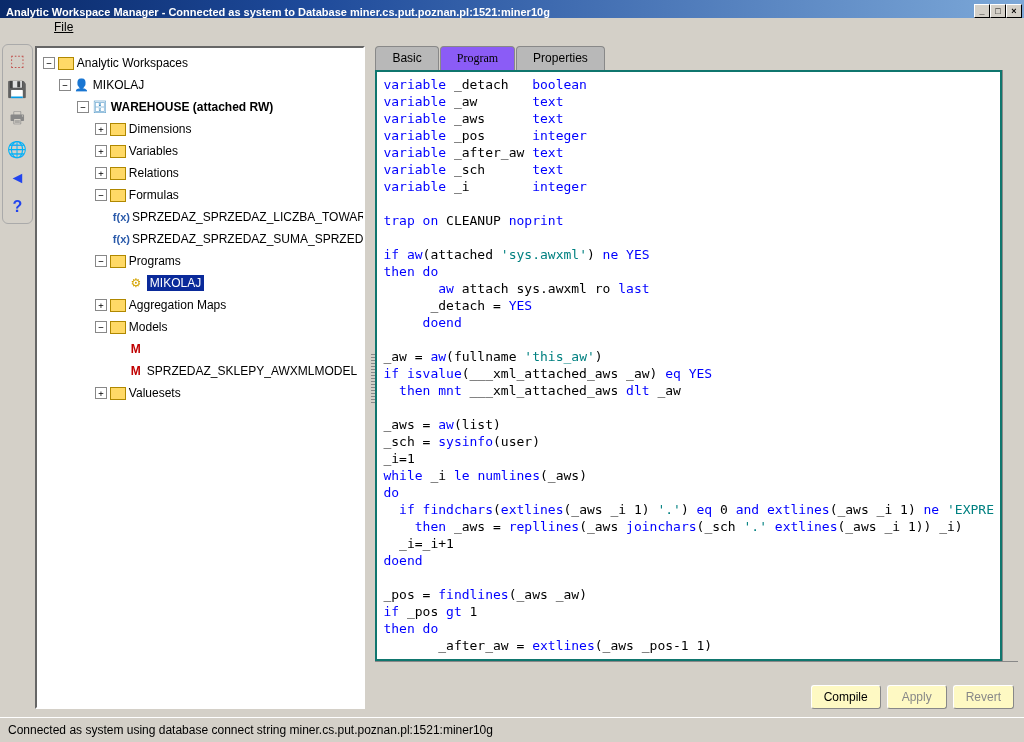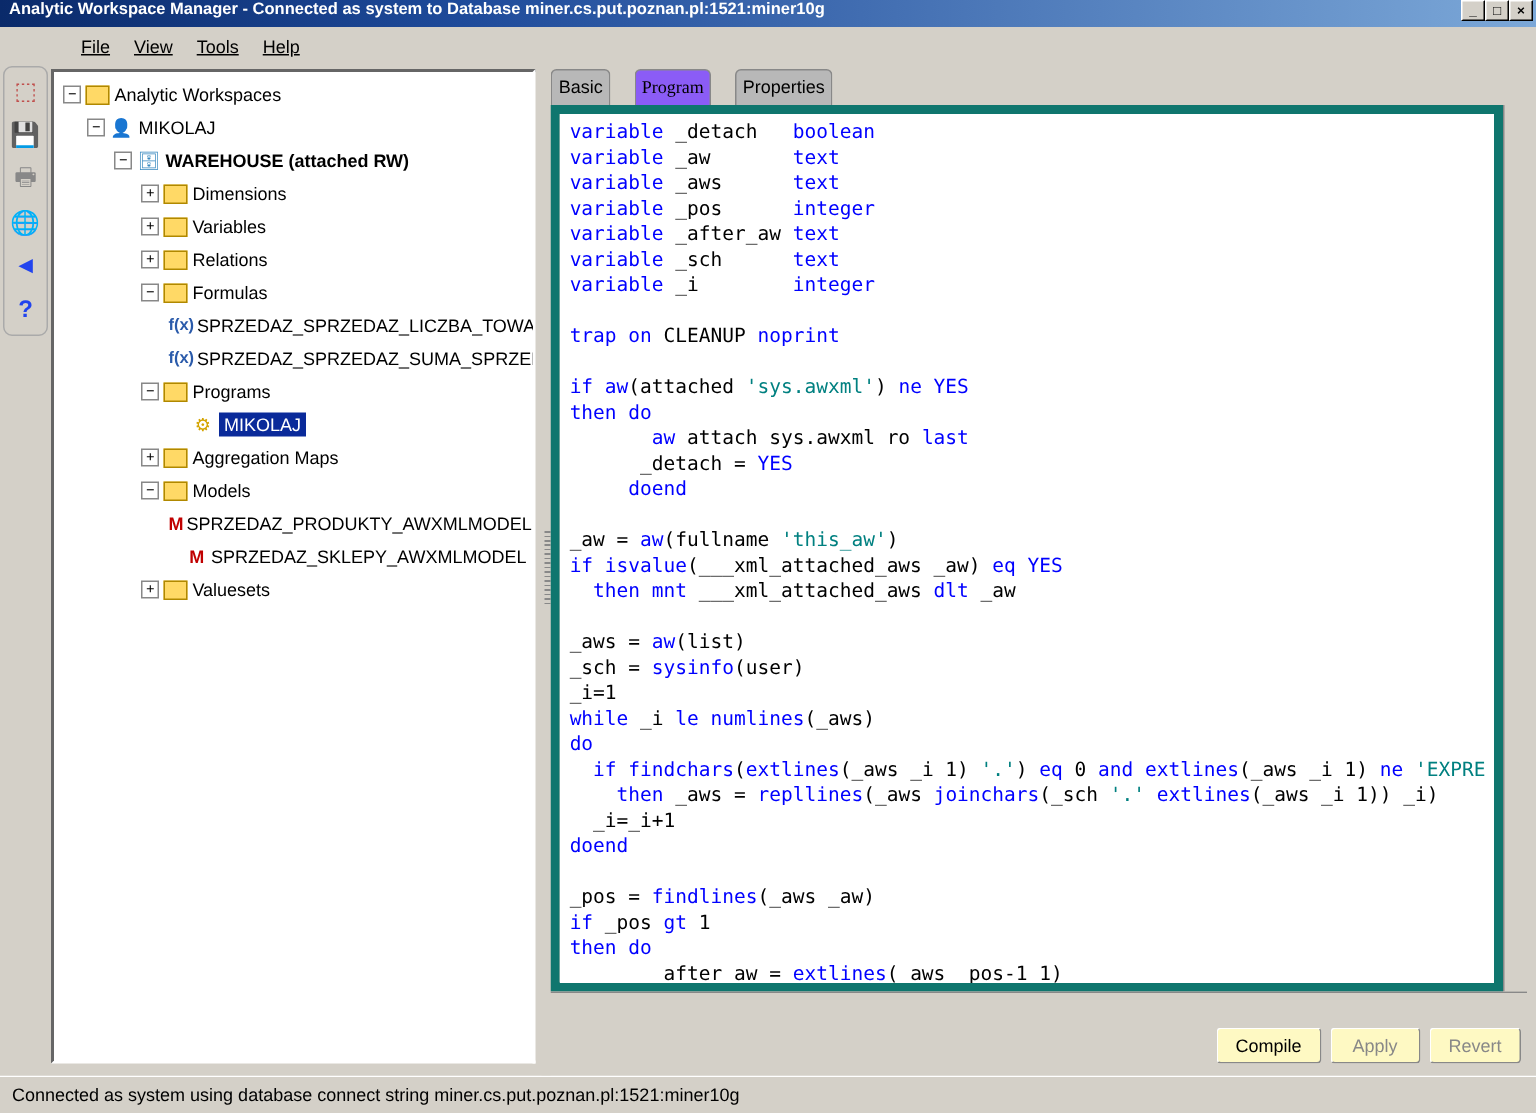--- a/index.html
+++ b/index.html
@@ -11,21 +11,21 @@
   height: 742px;
   overflow: hidden;
   display: flex;
   flex-direction: column;
 }
 .titlebar {
   height: 18px;
   background: linear-gradient(to right, #0a2a6a 0%, #1e4a9a 30%, #7ca8d8 100%);
   color: #fff;
   display: flex;
-  align-items: flex-start;
+  align-items: flex-end;
   padding: 0 2px;
   font-size: 11px;
   font-weight: bold;
 }
 .titlebar-text { flex: 1; padding-left: 4px; }
 .titlebar-btns { display: flex; gap: 0; }
 .titlebar-btn {
   width: 16px; height: 14px;
   background: #d4d0c8;
   border: 1px solid #000;
@@ -37,23 +37,24 @@
   font-size: 9px;
   font-family: Arial;
   cursor: pointer;
   color: #000;
   font-weight: bold;
 }
 .menubar {
   height: 22px;
   background: #d4d0c8;
   display: flex;
-  align-items: flex-end;
+  align-items: flex-start;
   padding-left: 48px;
   gap: 4px;
+  flex-direction: column;
 }
 .menu-item {
   padding: 2px 6px;
   text-decoration: underline;
   cursor: pointer;
   font-size: 12px;
 }
 .main-area {
   flex: 1;
   display: flex;
@@ -147,40 +148,40 @@
   flex: 1;
   display: flex;
   flex-direction: column;
   margin: 6px 6px 8px 0;
 }
 .tabs {
   display: flex;
   height: 24px;
 }
 .tab {
-  padding: 4px 4px;
+  padding: 4px 16px;
   font-size: 12px;
   border: 1px solid #888;
   border-bottom: none;
   background: #b8b8b8;
-  margin-right: 16px;
+  margin-right: 1px;
   cursor: pointer;
   border-radius: 4px 4px 0 0;
 }
 .tab.active {
   background: #8b5cf6;
   border-color: #888;
   position: relative;
   z-index: 2;
   font-family: Liberation Serif, serif;
 }
 .code-area {
   flex: 1;
   background: #fff;
-  border: 6px solid #0f766e;
+  border: 2px solid #0f766e;
   overflow: auto;
   padding: 4px 6px;
   font-family: "Courier New", monospace;
   font-size: 13px;
   line-height: 17px;
   position: relative;
 }
 .code-area pre { margin: 0; white-space: pre; }
 .kw { color: #0000ff; }
 .str { color: #008080; }
@@ -326,21 +327,20 @@
       <span class="tree-label">Aggregation Maps</span>
     </div>
     <div class="tree-node indent-3">
       <span class="toggle">−</span>
       <span class="icon folder-icon"></span>
       <span class="tree-label">Models</span>
     </div>
     <div class="tree-node indent-4">
       <span class="no-toggle"></span>
       <span class="icon" style="color:#c00000;font-weight:bold;">M</span>
-      <span class="tree-label">SPRZEDAZ_PRODUKTY_AWXMLMODEL</span>
     </div>
     <div class="tree-node indent-4">
       <span class="no-toggle"></span>
       <span class="icon" style="color:#c00000;font-weight:bold;">M</span>
       <span class="tree-label">SPRZEDAZ_SKLEPY_AWXMLMODEL</span>
     </div>
     <div class="tree-node indent-3">
       <span class="toggle">+</span>
       <span class="icon folder-icon"></span>
       <span class="tree-label">Valuesets</span>

